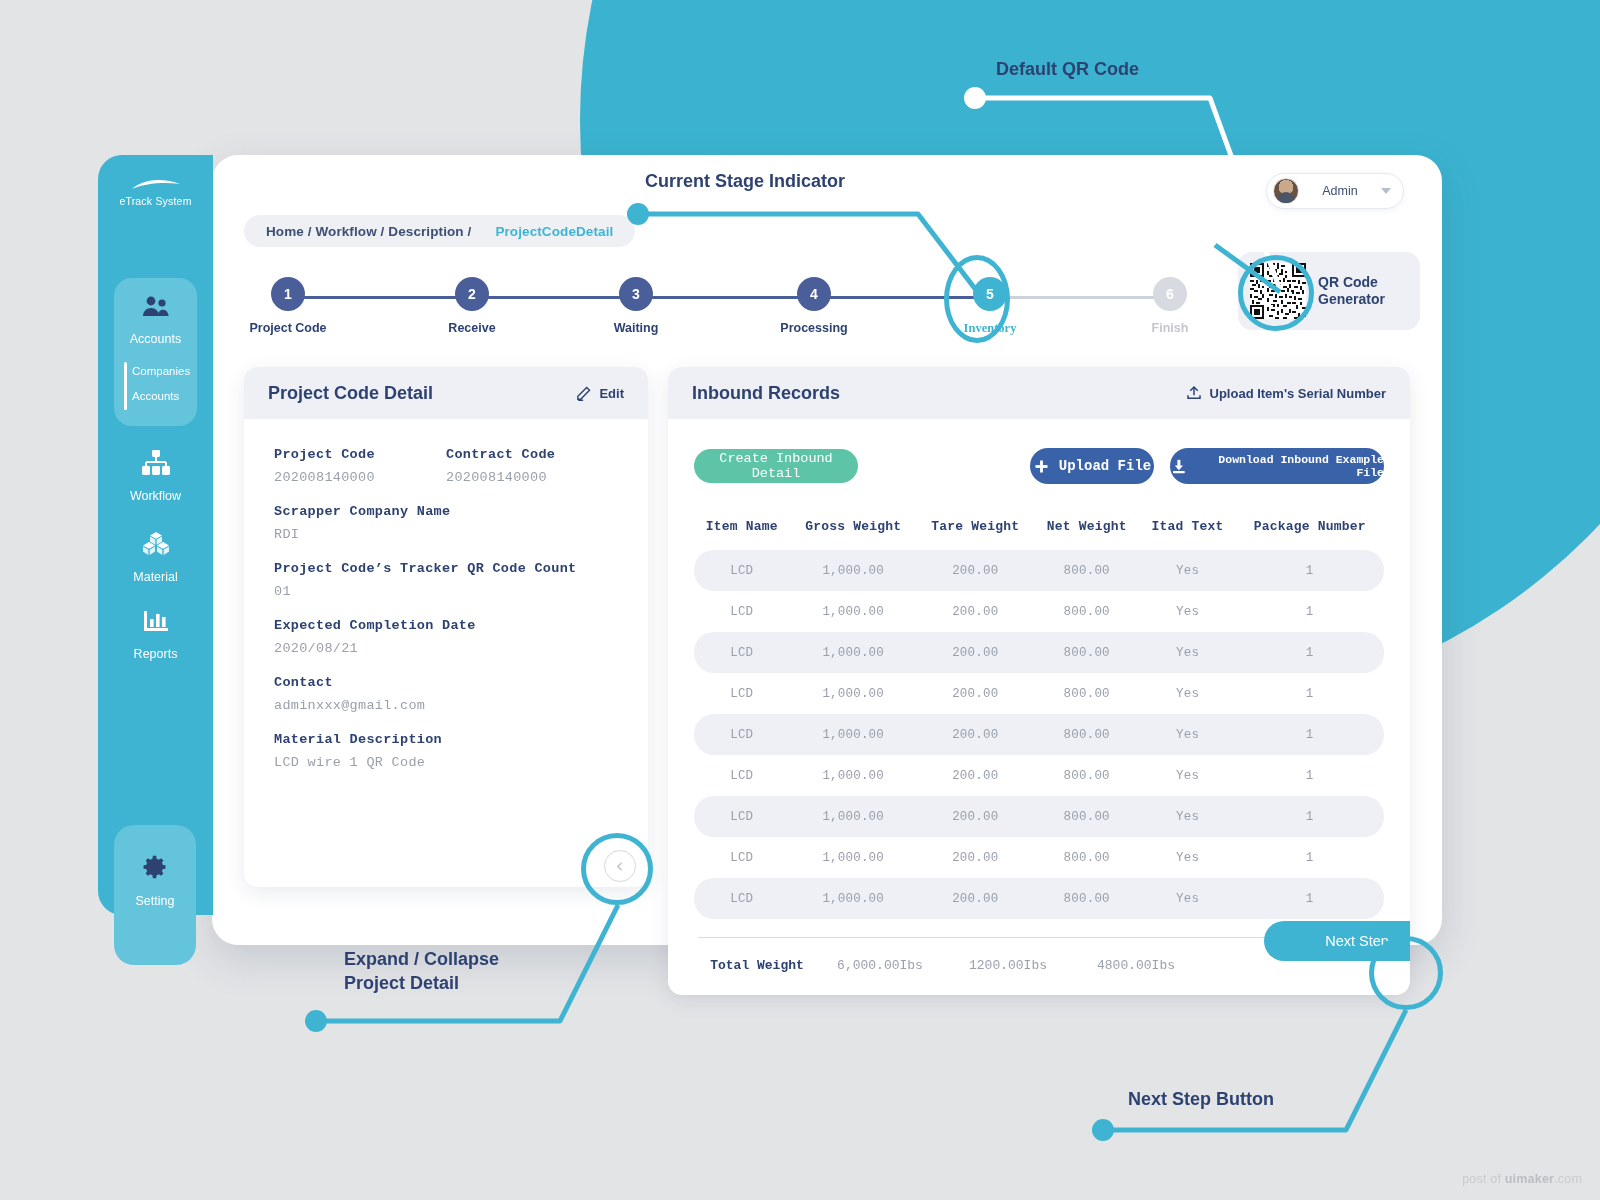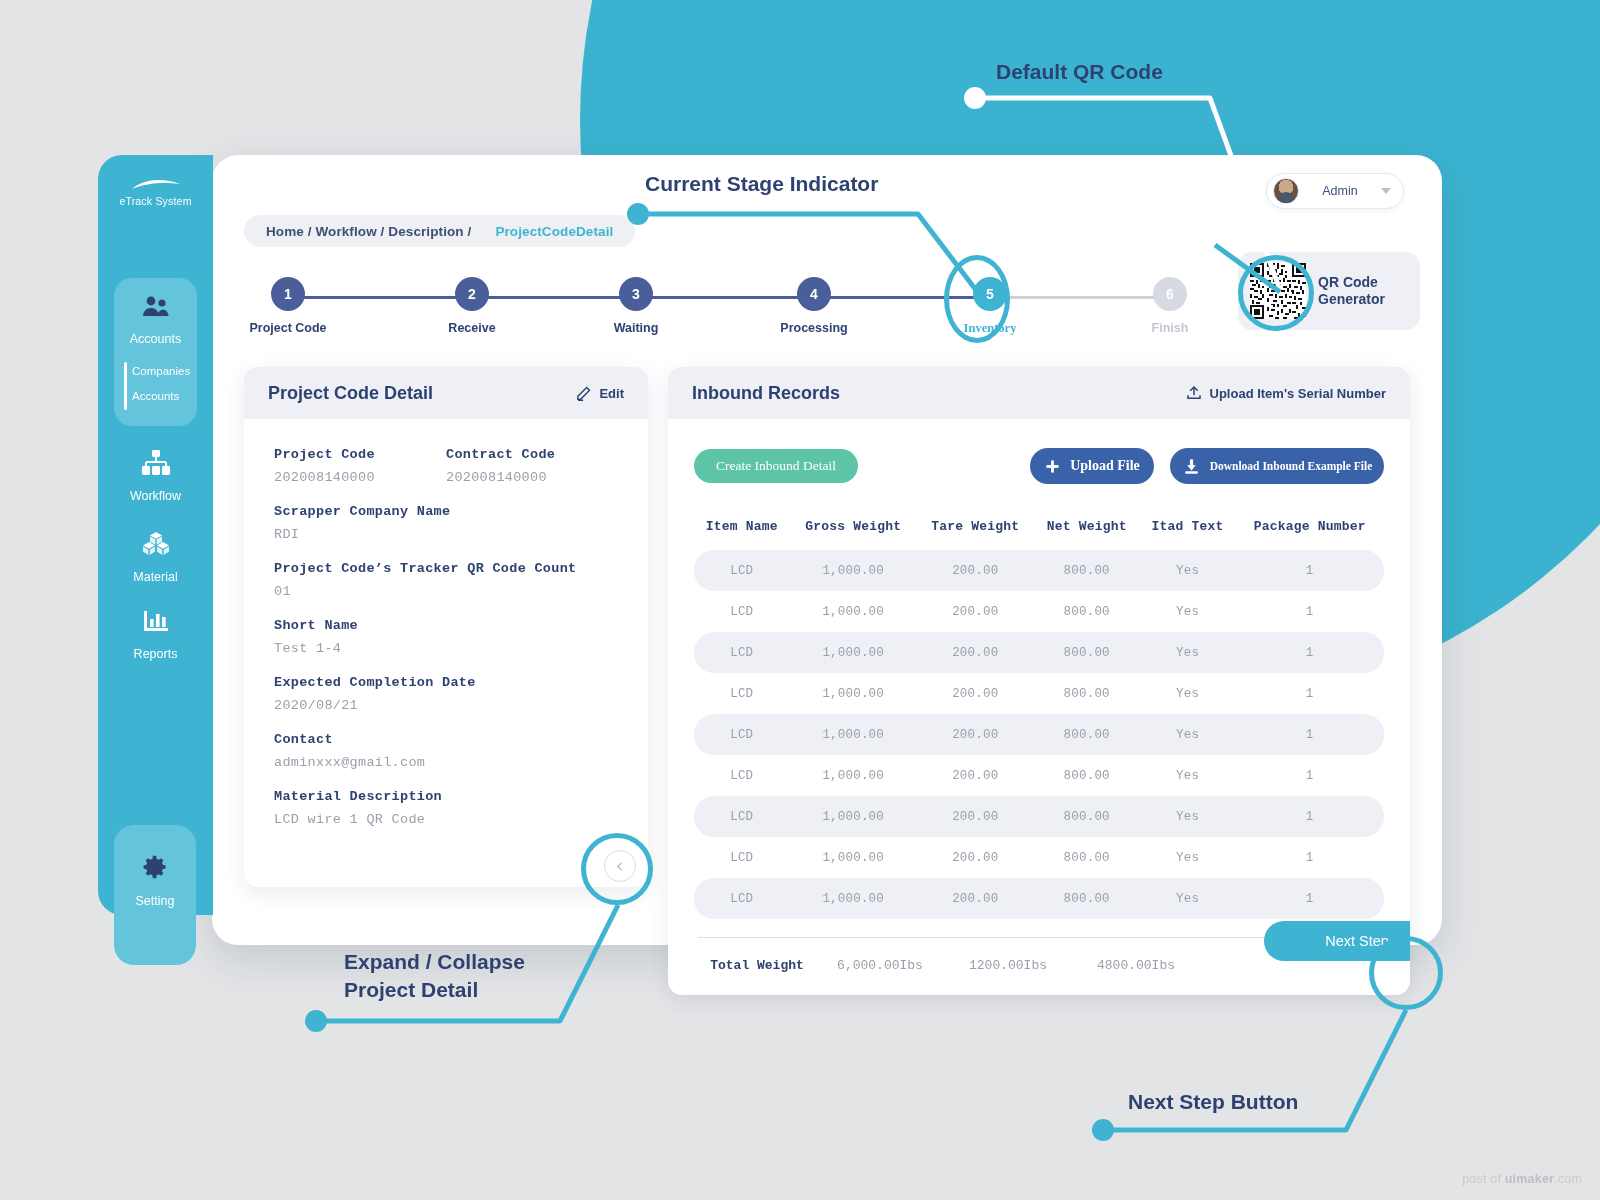--- a/index.html
+++ b/index.html
@@ -185,21 +185,21 @@
     display: flex; align-items: center; justify-content: center;
     color: #b9bfc8; font-size: 14px; z-index: 20;
   }
 
   #records-panel { left: 456px; top: 212px; width: 742px; height: 628px; }
   .rec-body { padding: 22px 26px 0; }
   .btn-row { display: flex; align-items: center; height: 50px; }
   .btn {
     border: none; border-radius: 20px; color: #fff; cursor: pointer;
     display: inline-flex; align-items: center; justify-content: center; gap: 9px;
-    font-family: Liberation Serif, serif;
+    font-family: Liberation Mono, monospace;
   }
   .btn-create { background: #5ec4a7; width: 164px; height: 34px; font-size: 13.5px; }
   .btn-upload { background: #3a62a8; width: 124px; height: 36px; font-size: 14px; font-weight: 600; }
   .btn-download { background: #3a62a8; width: 214px; height: 36px; font-size: 11.5px; font-weight: 600; text-align: right; }
   .spacer { flex: 1; }
   .gap { width: 16px; }
 
   table.recs { width: 100%; border-collapse: separate; border-spacing: 0; margin-top: 22px; }
   table.recs th {
     font-family: "Liberation Mono", monospace;
@@ -226,21 +226,21 @@
   .btn-next {
     position: absolute; right: -40px; bottom: 34px;
     width: 186px; height: 40px; border-radius: 20px;
     background: #3fb4d2; color: #fff; border: none;
     font-size: 14.5px; font-family: "Liberation Sans", sans-serif;
     z-index: 16; cursor: pointer;
   }
 
   
   .anno-label {
-    position: absolute; font-size: 21px; font-weight: 700;
+    position: absolute; font-size: 18px; font-weight: 700;
     color: #2e4272; z-index: 30; line-height: 1.32;
   }
   .anno-svg { position: absolute; left: 0; top: 0; width: 1600px; height: 1200px; z-index: 25; pointer-events: none; }
   .ring {
     position: absolute; border-radius: 50%;
     border: 5px solid #3fb4d2; z-index: 26;
   }
   .watermark {
     position: absolute; right: 18px; bottom: 14px;
     font-size: 12.5px; color: #c9cbcd; z-index: 30; letter-spacing: .2px;
@@ -423,24 +423,20 @@
         </div>
         <div class="field">
           <div class="k">Scrapper Company Name</div>
           <div class="v">RDI</div>
         </div>
         <div class="field">
           <div class="k">Project Code’s Tracker QR Code Count</div>
           <div class="v">01</div>
         </div>
         <div class="field">
-          <div class="k">Short Name</div>
-          <div class="v">Test 1-4</div>
-        </div>
-        <div class="field">
           <div class="k">Expected Completion Date</div>
           <div class="v">2020/08/21</div>
         </div>
         <div class="field">
           <div class="k">Contact</div>
           <div class="v">adminxxx@gmail.com</div>
         </div>
         <div class="field">
           <div class="k">Material Description</div>
           <div class="v">LCD wire 1 QR Code</div>

